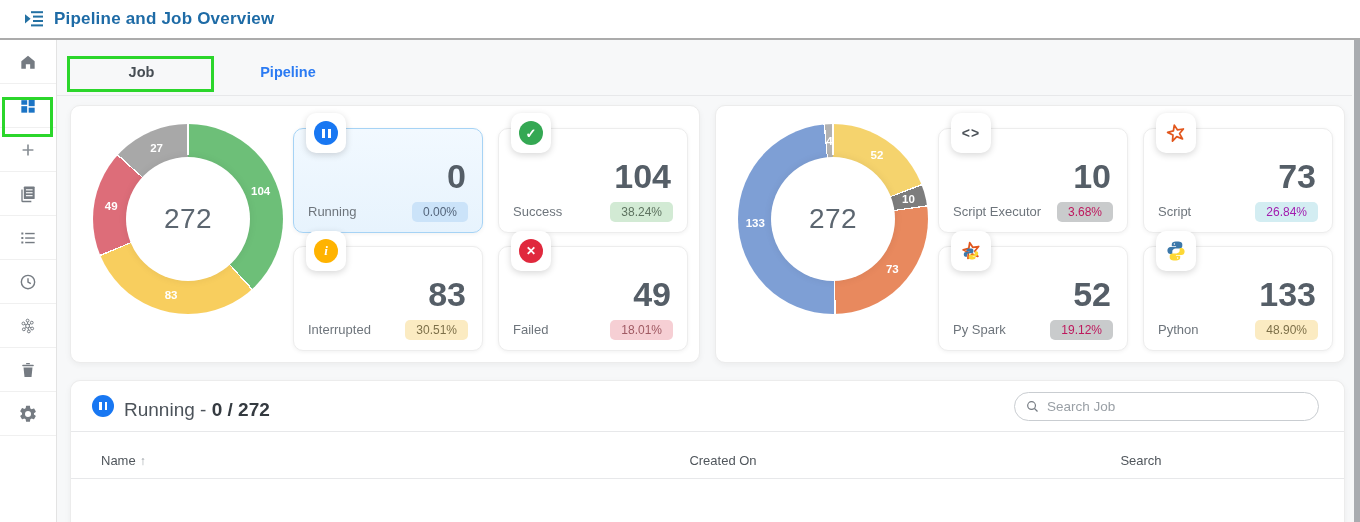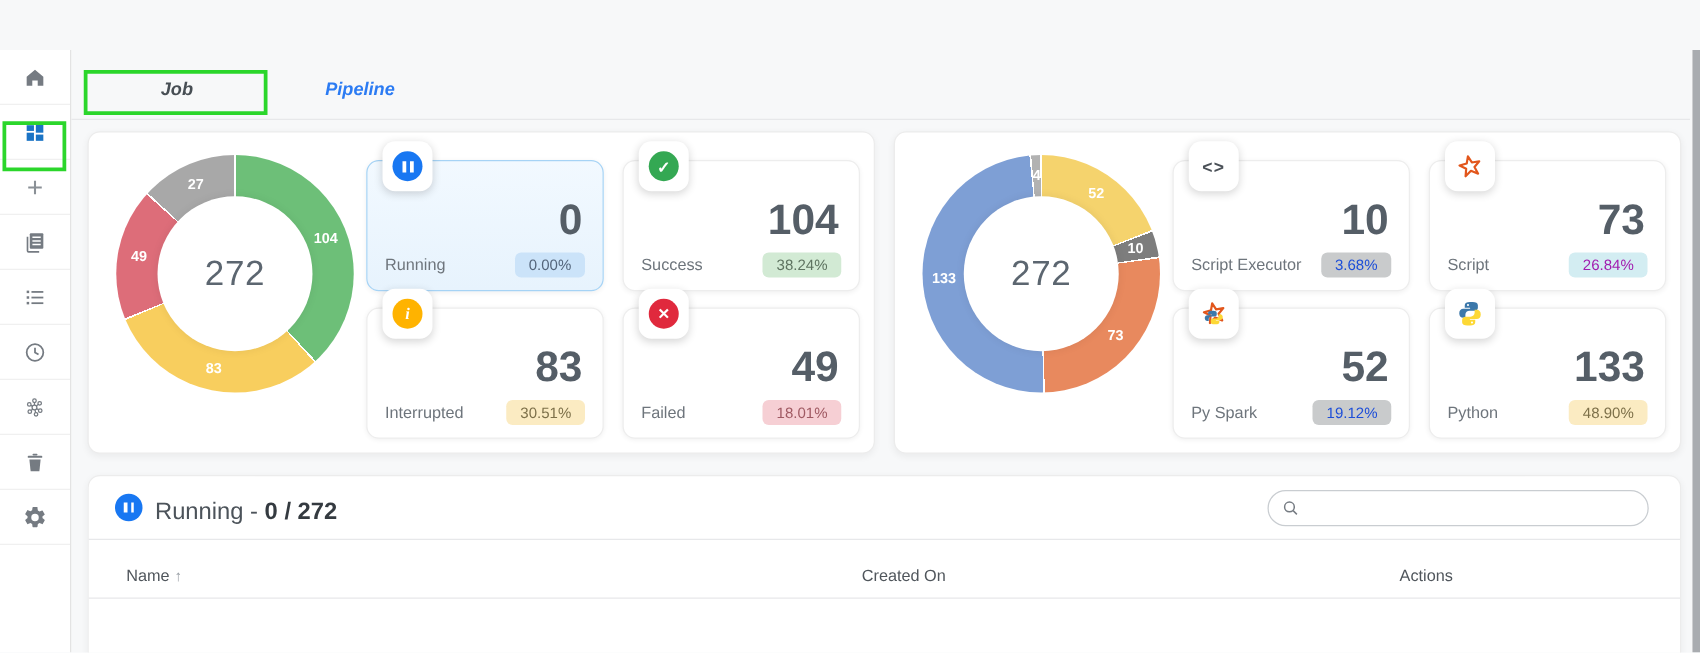--- a/index.html
+++ b/index.html
@@ -16,21 +16,21 @@
   .sidebar { position:absolute; top:40px; left:0; width:57px; bottom:0; background:#fff;
     border-right:1px solid #e3e3e3; z-index:4; }
   .side-item { width:56px; height:44px; display:flex; align-items:center; justify-content:center;
     border-bottom:1px solid #f0f0f0; position:relative; cursor:pointer; }
   .side-item svg { width:20px; height:20px; }
   .icon-gray { fill:#757b82; }
 
   
   .main { position:absolute; left:57px; top:40px; right:0; bottom:0; }
   .tab-underline { position:absolute; top:55px; left:0; right:8px; height:1px; background:#e7e8ea; }
-  .tab { position:absolute; top:24px; font-size:14.5px; cursor:pointer;font-style:italic; }
+  .tab { position:absolute; top:24px; font-size:14.5px; cursor:pointer; }
   .tab-job { left:13px; width:143px; text-align:center; color:#474e54; font-weight:600; }
   .tab-pipeline { left:186px; width:90px; text-align:center; color:#2b7bf3; font-weight:700; }
 
   
   .annot { position:absolute; border:3px solid #2bd62b; z-index:20; pointer-events:none; }
   .annot-tab { left:10px; top:16px; width:147px; height:36px; }
   .annot-side { left:2px; top:57px; width:51px; height:40px; }
 
   
   .panel { position:absolute; background:#fff; border:1px solid #ececec; border-radius:10px;
@@ -67,21 +67,21 @@
   .ic-info  { background:#ffb300; font-family:"Liberation Serif",serif; font-style:italic; }
   .ic-fail  { background:#e0293d; font-size:12px; }
   .ic-code  { color:#4a5057; font-size:14px; font-weight:700; letter-spacing:1px; }
   .card .num { position:absolute; right:16px; top:28px; font-size:34px; font-weight:600; color:#555e67; }
   .card .lbl { position:absolute; left:14px; bottom:13px; font-size:13px; color:#6e757c; }
   .badge { position:absolute; right:14px; bottom:10px; font-size:12px; padding:3px 11px; border-radius:5px; }
   .b-blue   { background:#cbe3f9; color:#53647a; }
   .b-green  { background:#d2ead4; color:#5e7360;text-align:center; }
   .b-yellow { background:#fbebc2; color:#7d7049; }
   .b-red    { background:#f6cfd4; color:#a05a63; }
-  .b-gray   { background:#c9cbcc; color:#1d4ed8; }
+  .b-gray   { background:#c9cbcc; color:#be185d; }
   .b-cyan   { background:#d3edf2; color:#a21caf; }
 
   
   .jobs-head { position:absolute; left:0; top:0; right:0; height:50px; }
   .pause-sm { position:absolute; left:21px; top:14px; width:22px; height:22px; border-radius:50%;
     background:#1877f2; display:flex; align-items:center; justify-content:center; }
   .pause-sm i { display:inline-block; width:2.5px; height:8px; background:#fff; margin:0 1.5px; }
   .jobs-title { position:absolute; left:53px; top:18px; font-size:19px; color:#4c535a; }
   .jobs-title b { color:#343a40; font-weight:700; }
   .search-box { position:absolute; right:25px; top:11px; width:305px; height:29px;
@@ -99,20 +99,32 @@
 
   
   .scrollbar { position:absolute; right:0; top:40px; bottom:0; width:6px; background:#eeeeee; z-index:6; }
   .scroll-thumb { position:absolute; top:0; width:6px; height:100%; background:#a9acb0; }
 </style>
 </head>
 <body>
 
 <div class="stage">
 
+  <div class="top-header">
+    <svg class="app-icon" viewBox="0 0 24 24">
+      <g fill="#2471a3">
+        <rect x="9" y="4.2" width="12" height="2"></rect>
+        <rect x="11" y="8.6" width="10" height="2"></rect>
+        <rect x="11" y="13" width="10" height="2"></rect>
+        <rect x="9" y="17.4" width="12" height="2"></rect>
+        <path d="M3 7.2 L8.6 11.8 L3 16.4 Z"></path>
+      </g>
+    </svg>
+    <span class="title">Pipeline and Job Overview</span>
+  </div>
 
   <div class="sidebar">
     <div class="side-item">
       <svg viewBox="0 0 24 24">
           <path class="icon-gray" d="M4 11.2 L12 4.6 L20 11.2 V20 h-5.4 v-5.2 h-5.2 V20 H4 Z"></path>
         </svg>
     </div>
     <div class="side-item">
       <svg viewBox="0 0 24 24">
         <g fill="#1b74c5">
@@ -320,28 +332,29 @@
           </span>
         <span class="jobs-title">
           <span>Running -</span>
           <b>0 / 272</b>
         </span>
         <div class="search-box">
           <svg viewBox="0 0 24 24">
             <circle cx="10.5" cy="10.5" r="6.2" fill="none" stroke="#757b82" stroke-width="1.9"></circle>
             <line x1="15.2" y1="15.2" x2="20" y2="20" stroke="#757b82" stroke-width="1.9"></line>
           </svg>
+          <input type="text" placeholder="Search Job" style="">
         </div>
       </div>
       <div class="div-line" style="top:50px;"></div>
       <div class="th th-name">
         <span>Name</span><span class="sort-arrow">↑</span>
       </div>
       <div class="th th-created">Created On</div>
-      <div class="th th-actions">Actions</div>
+      <div class="th th-actions">Search</div>
       <div class="div-line" style="top:97px;"></div>
     </div>
   </div>
 
   <div class="scrollbar">
     <div class="scroll-thumb"></div>
   </div>
 </div>
 
 </body></html>

